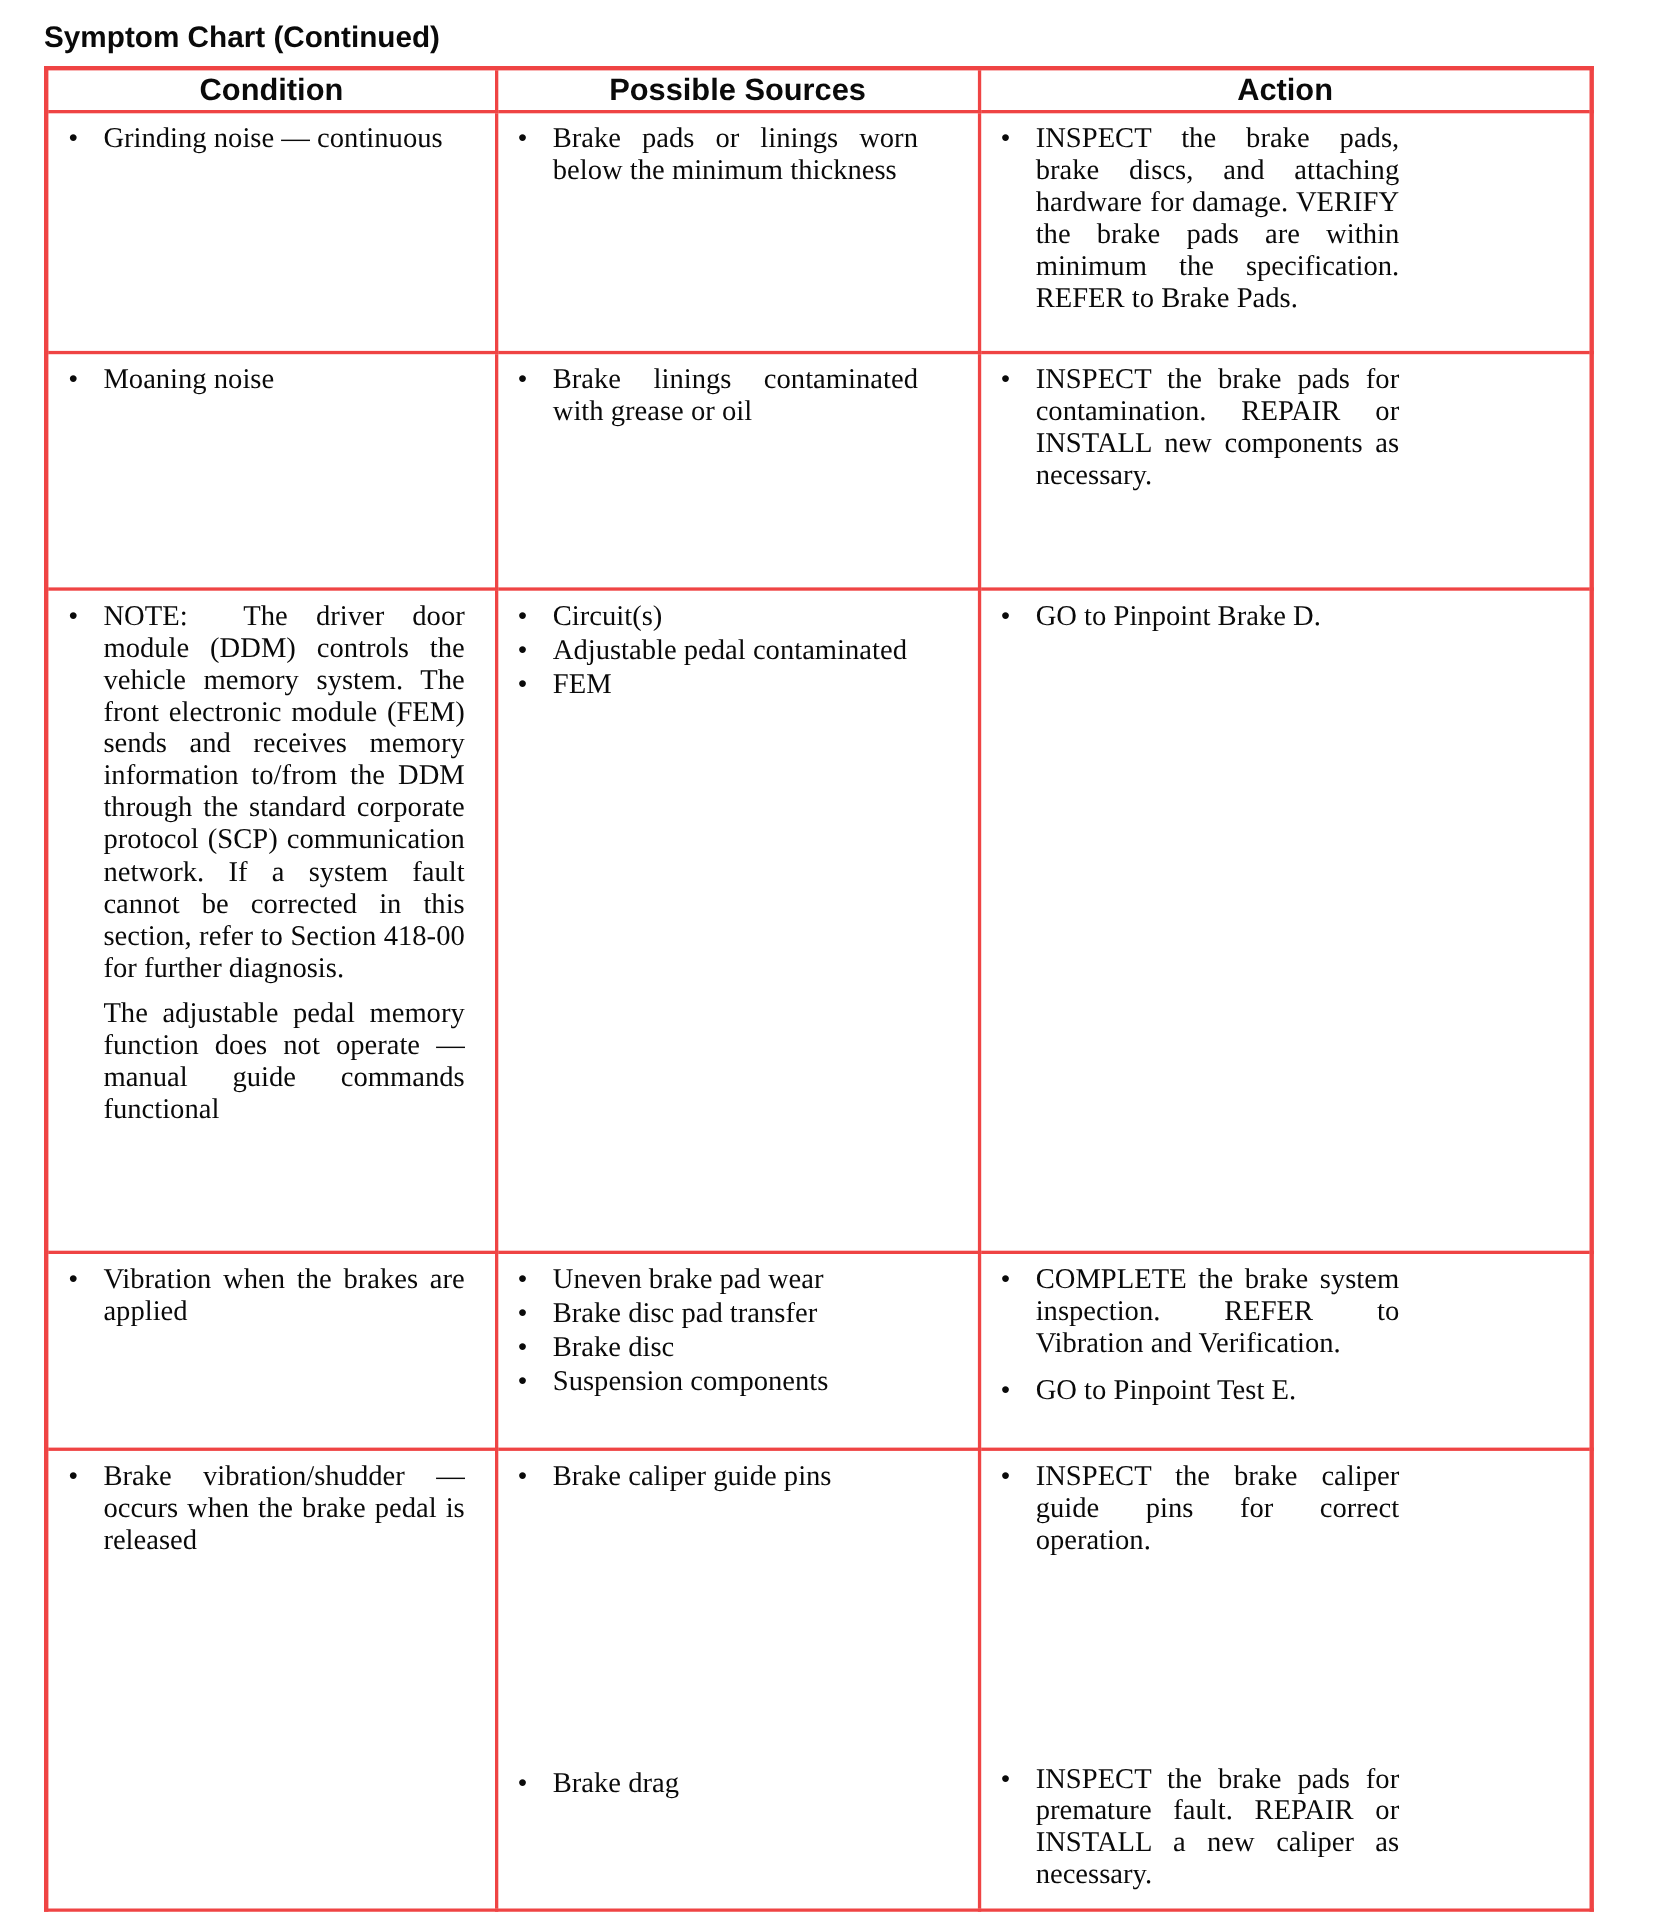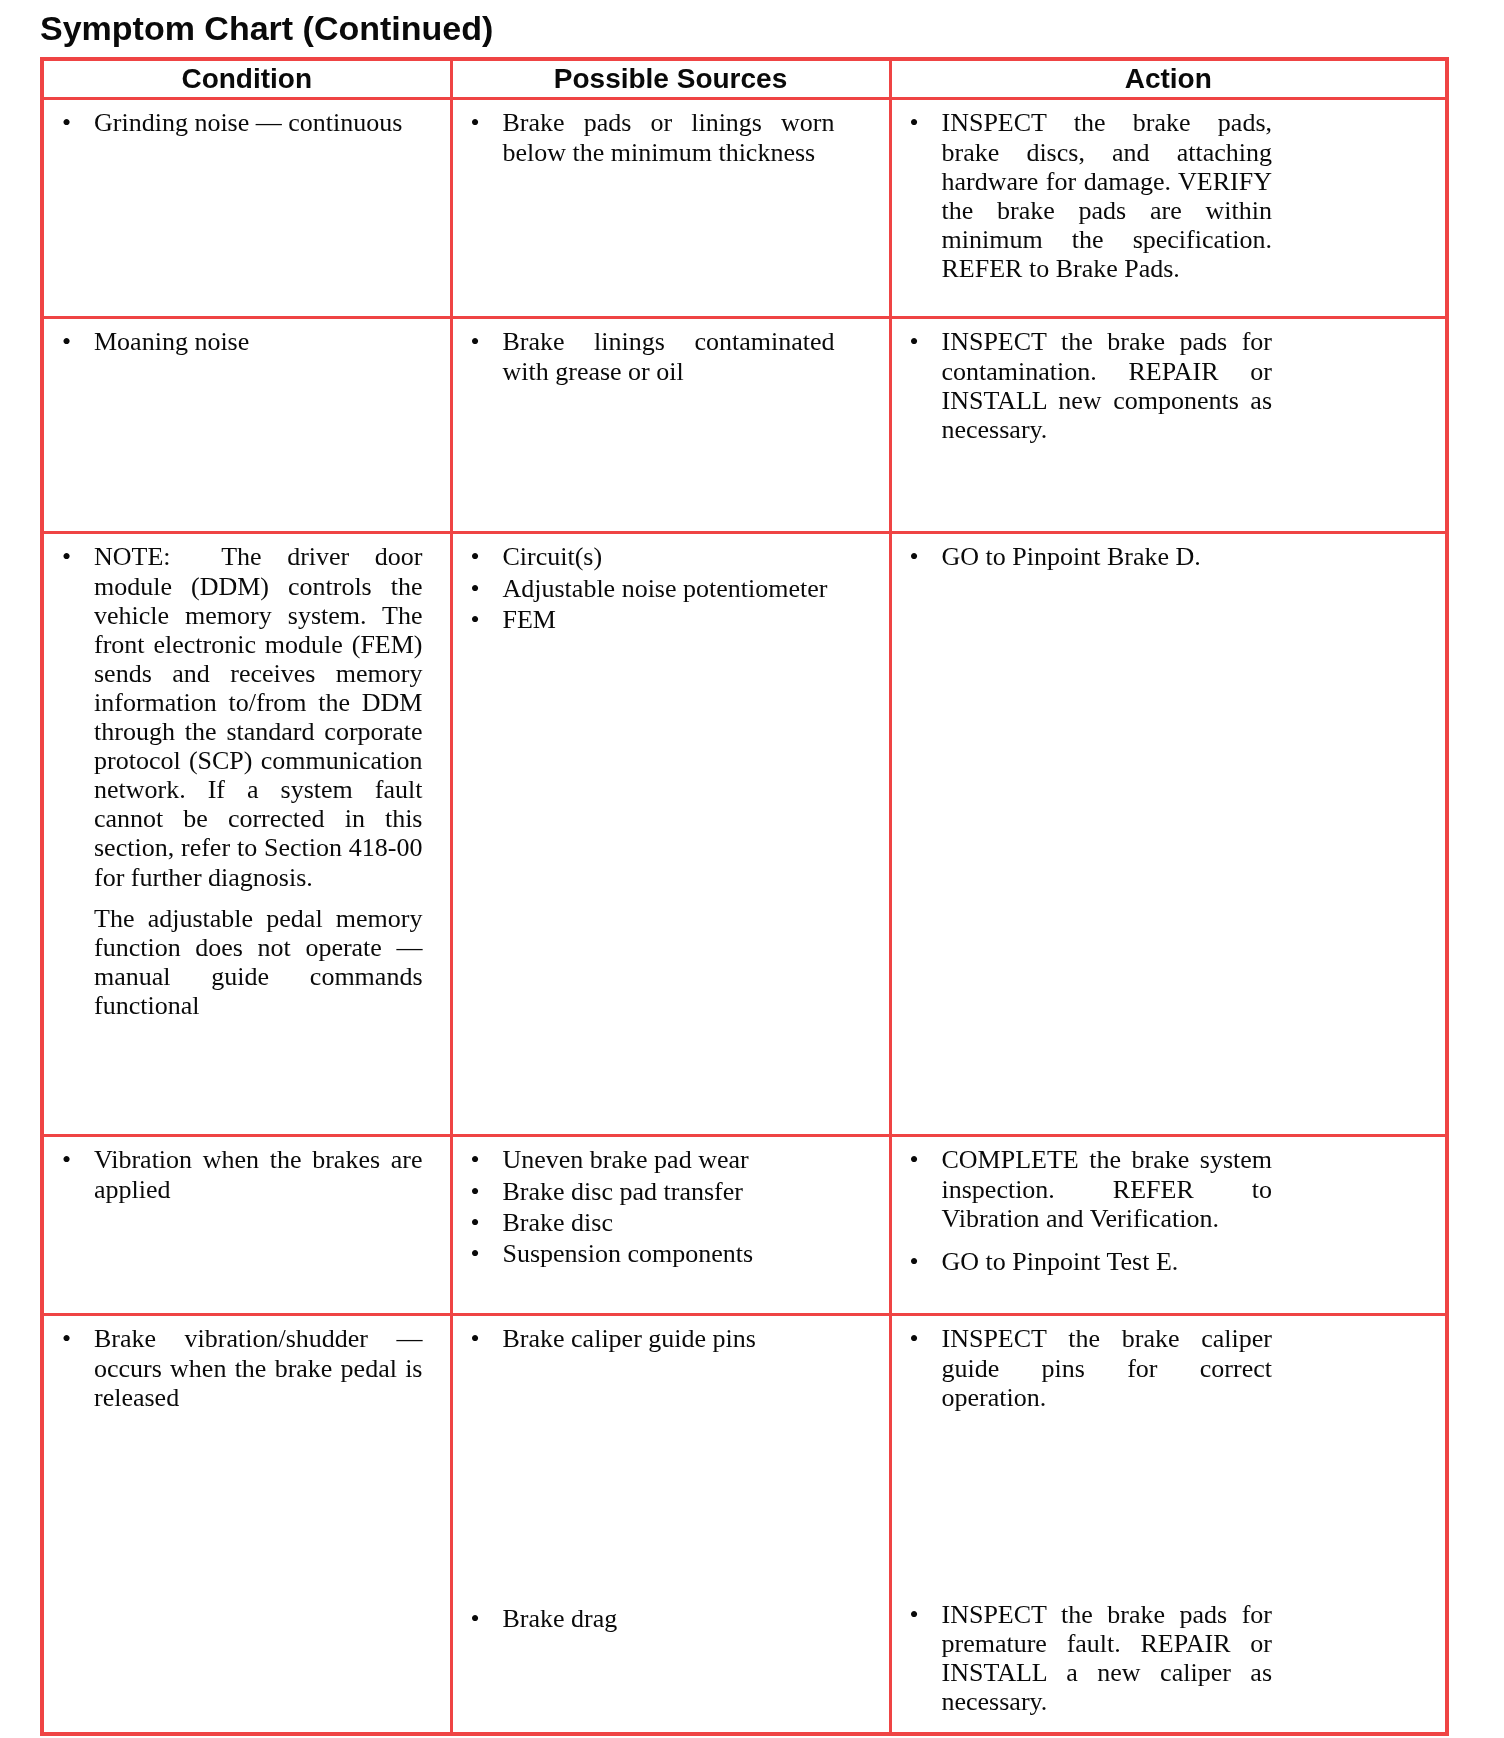--- a/index.html
+++ b/index.html
@@ -13,23 +13,23 @@
     height: 1738px;
     box-sizing: border-box;
     font-family: "Liberation Serif", serif;
   }
   .page {
     padding: 10px 0 0 40px;
   }
   .doc-title {
     font-family: "Liberation Sans", sans-serif;
     font-weight: bold;
-    font-size: 34px;
+    font-size: 27px;
     line-height: 1.1;
-    margin: 0 0 10px 0;
+    margin: 10px 0 10px 0;
     letter-spacing: 0px;
   }
   table.symptom-table {
     border-collapse: collapse;
     table-layout: fixed;
     width: 1405px;
   }
   table.symptom-table, .symptom-table th, .symptom-table td {
     border: 3px solid #ef4444;
   }
@@ -153,21 +153,21 @@
               <span class="itext">The adjustable pedal memory function does not operate — manual guide commands functional</span>
             </div>
           </td>
           <td>
             <div class="item">
               <span class="bullet">•</span>
               <span class="itext">Circuit(s)</span>
             </div>
             <div class="item">
               <span class="bullet">•</span>
-              <span class="itext">Adjustable noise potentiometer</span>
+              <span class="itext">Adjustable pedal contaminated</span>
             </div>
             <div class="item">
               <span class="bullet">•</span>
               <span class="itext">FEM</span>
             </div>
           </td>
           <td>
             <div class="item">
               <span class="bullet">•</span>
               <span class="itext">GO to Pinpoint Brake D.</span>

